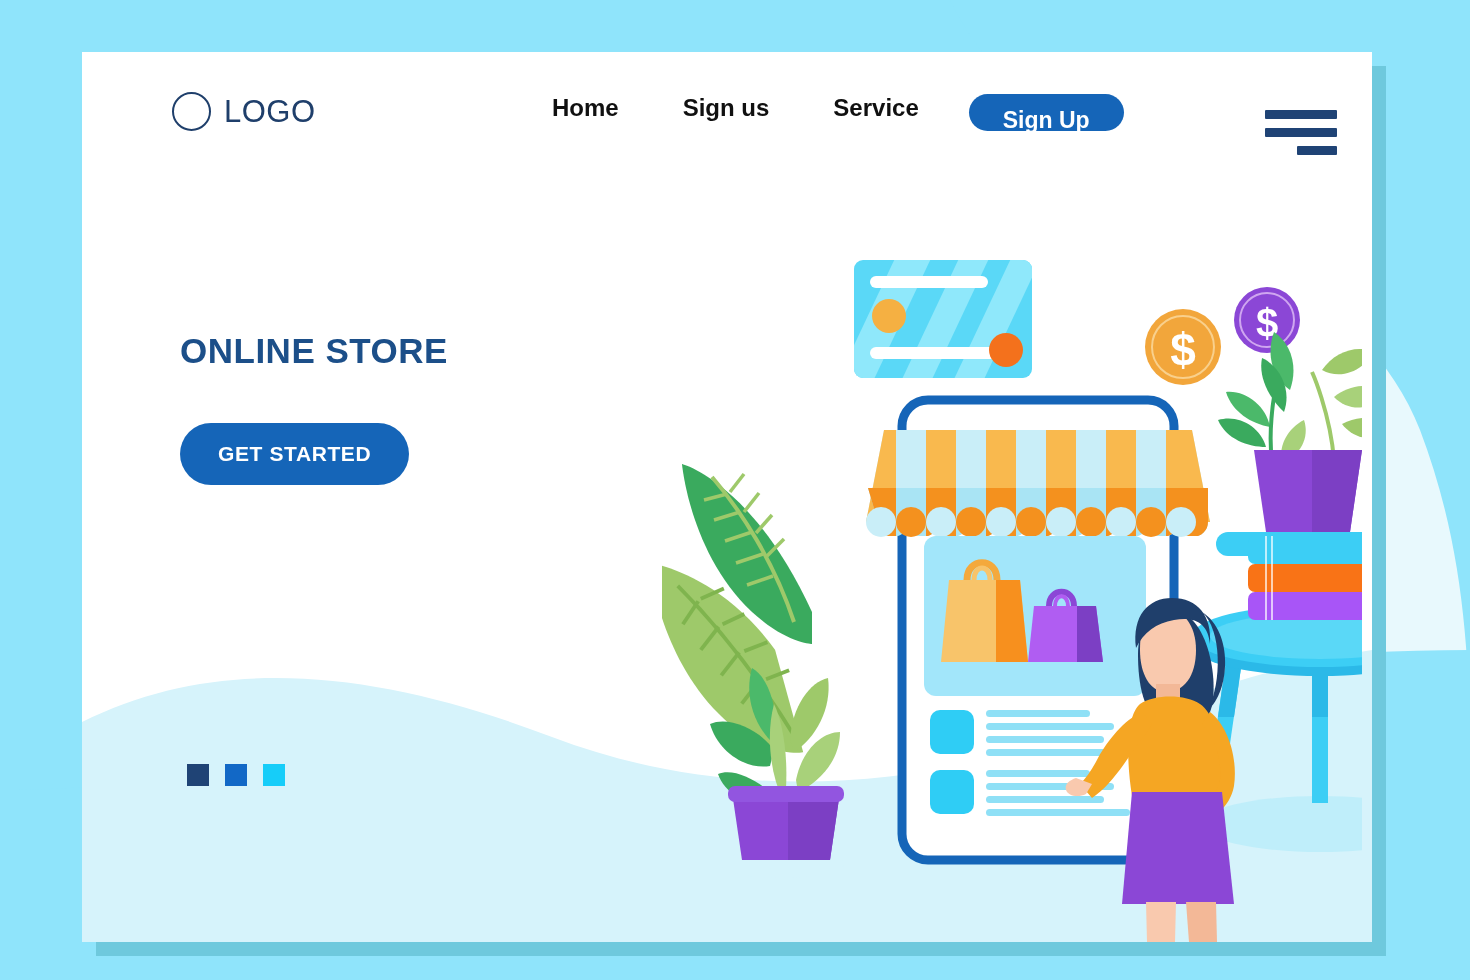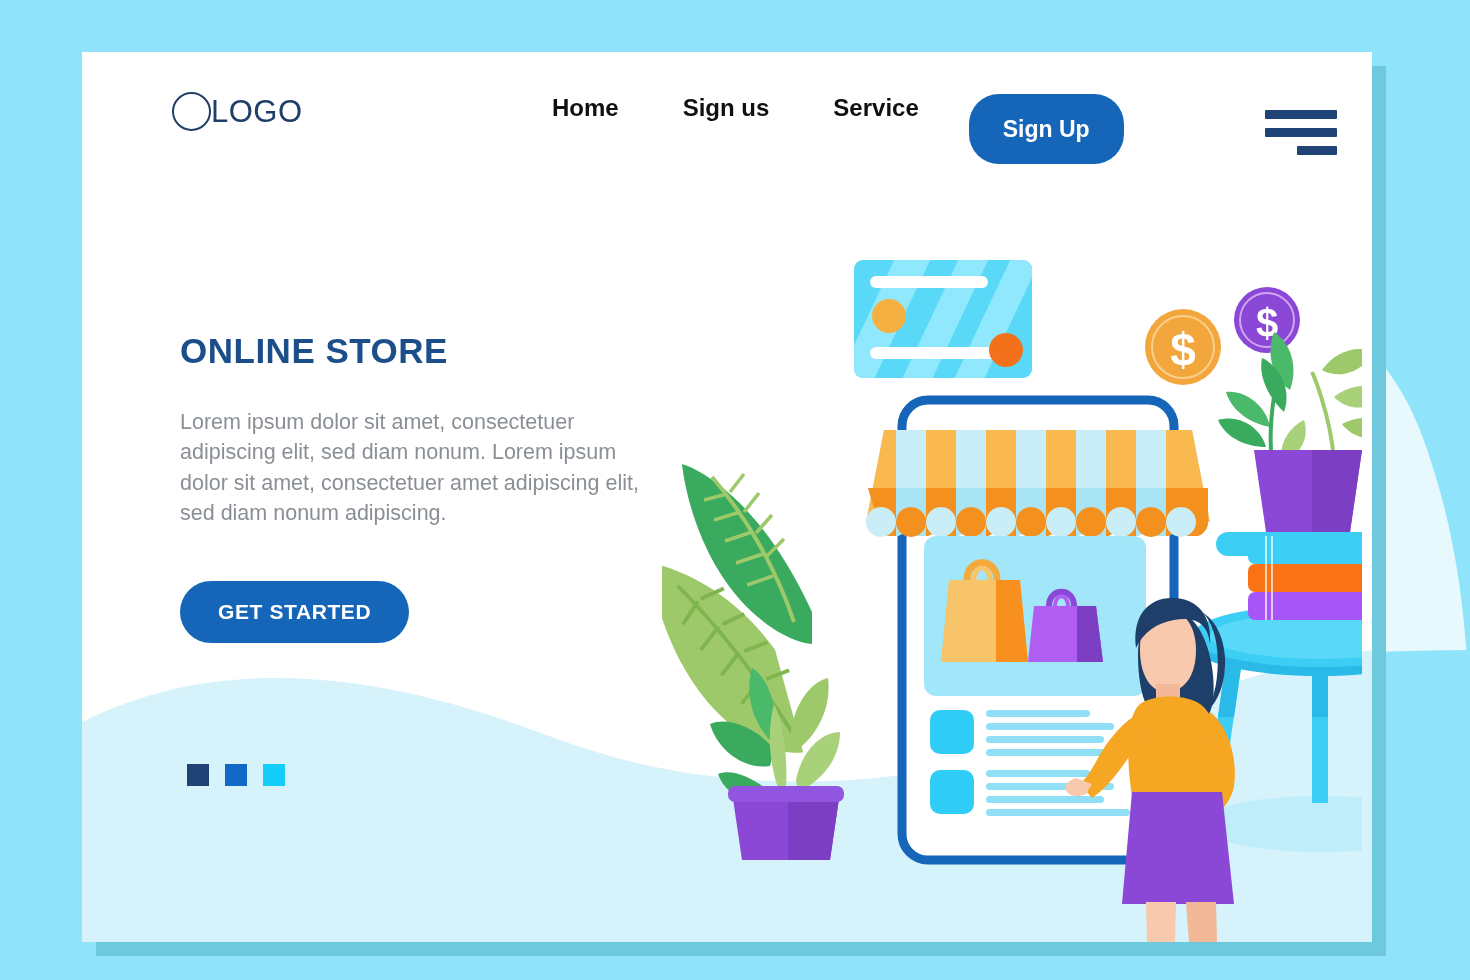--- a/index.html
+++ b/index.html
@@ -35,38 +35,38 @@
     background: #ffffff;
     overflow: hidden;
   }
   .card-wave { position: absolute; left: 0; bottom: 0; width: 1290px; height: 300px; }
 
   
   .header {
     position: absolute; left: 0; top: 0; width: 1290px; height: 150px;
     display: flex; align-items: center;
   }
-  .logo { position: absolute; left: 90px; top: 40px; display: flex; align-items: center; }
+  .logo { position: absolute; left: 90px; top: 40px; display: flex; align-items: center; gap: 13px; }
   .logo-circle {
     width: 39px; height: 39px; border: 2.5px solid #1f3f6b; border-radius: 50%;
   }
   .logo-text {
     font-size: 31px; color: #1f3f6b; letter-spacing: 0.5px; font-weight: 400;
   }
 
   .nav { position: absolute; left: 470px; top: 42px; display: flex; align-items: flex-start; gap: 0; }
   .nav-item {
     font-size: 24px; font-weight: bold; color: #101010;
     padding: 0 0; margin-right: 64px; white-space: nowrap;
     cursor: pointer;
   }
   .nav-item:nth-child(3) { margin-right: 50px; }
   .signup-btn {
     background: #1565b8; color: #ffffff; font-size: 23px; font-weight: bold;
-    border: none; border-radius: 30px; padding: 0 34px; height: 70px;
+    border: none; border-radius: 30px; padding: 0 34px; height: 37px;
     line-height: 53px; cursor: pointer; white-space: nowrap;
   }
 
   .hamburger {
     position: absolute; left: 1183px; top: 58px;
     width: 72px; height: 50px; cursor: pointer;
   }
   .hamburger span { display: block; height: 9px; background: #1f4375; border-radius: 1px; }
   .hamburger span:nth-child(1) { width: 72px; margin-bottom: 9px; }
   .hamburger span:nth-child(2) { width: 72px; margin-bottom: 9px; }
@@ -137,21 +137,20 @@
 
     <div class="hamburger">
       <span></span>
       <span></span>
       <span></span>
     </div>
   </div>
 
   <div class="hero">
     <h1 class="hero-title">ONLINE STORE</h1>
-    <p class="hero-desc">Lorem ipsum dolor sit amet, consectetuer adipiscing elit, sed diam nonum. Lorem ipsum dolor sit amet, consectetuer amet adipiscing elit, sed diam nonum adipiscing.</p>
     <button class="cta-btn">GET STARTED</button>
   </div>
 
   <div class="dots">
     <div class="dot" style="background:#1f4375"></div>
     <div class="dot" style="background:#1268c6"></div>
     <div class="dot" style="background:#16cdf9"></div>
   </div>
 
   <div class="illus">

